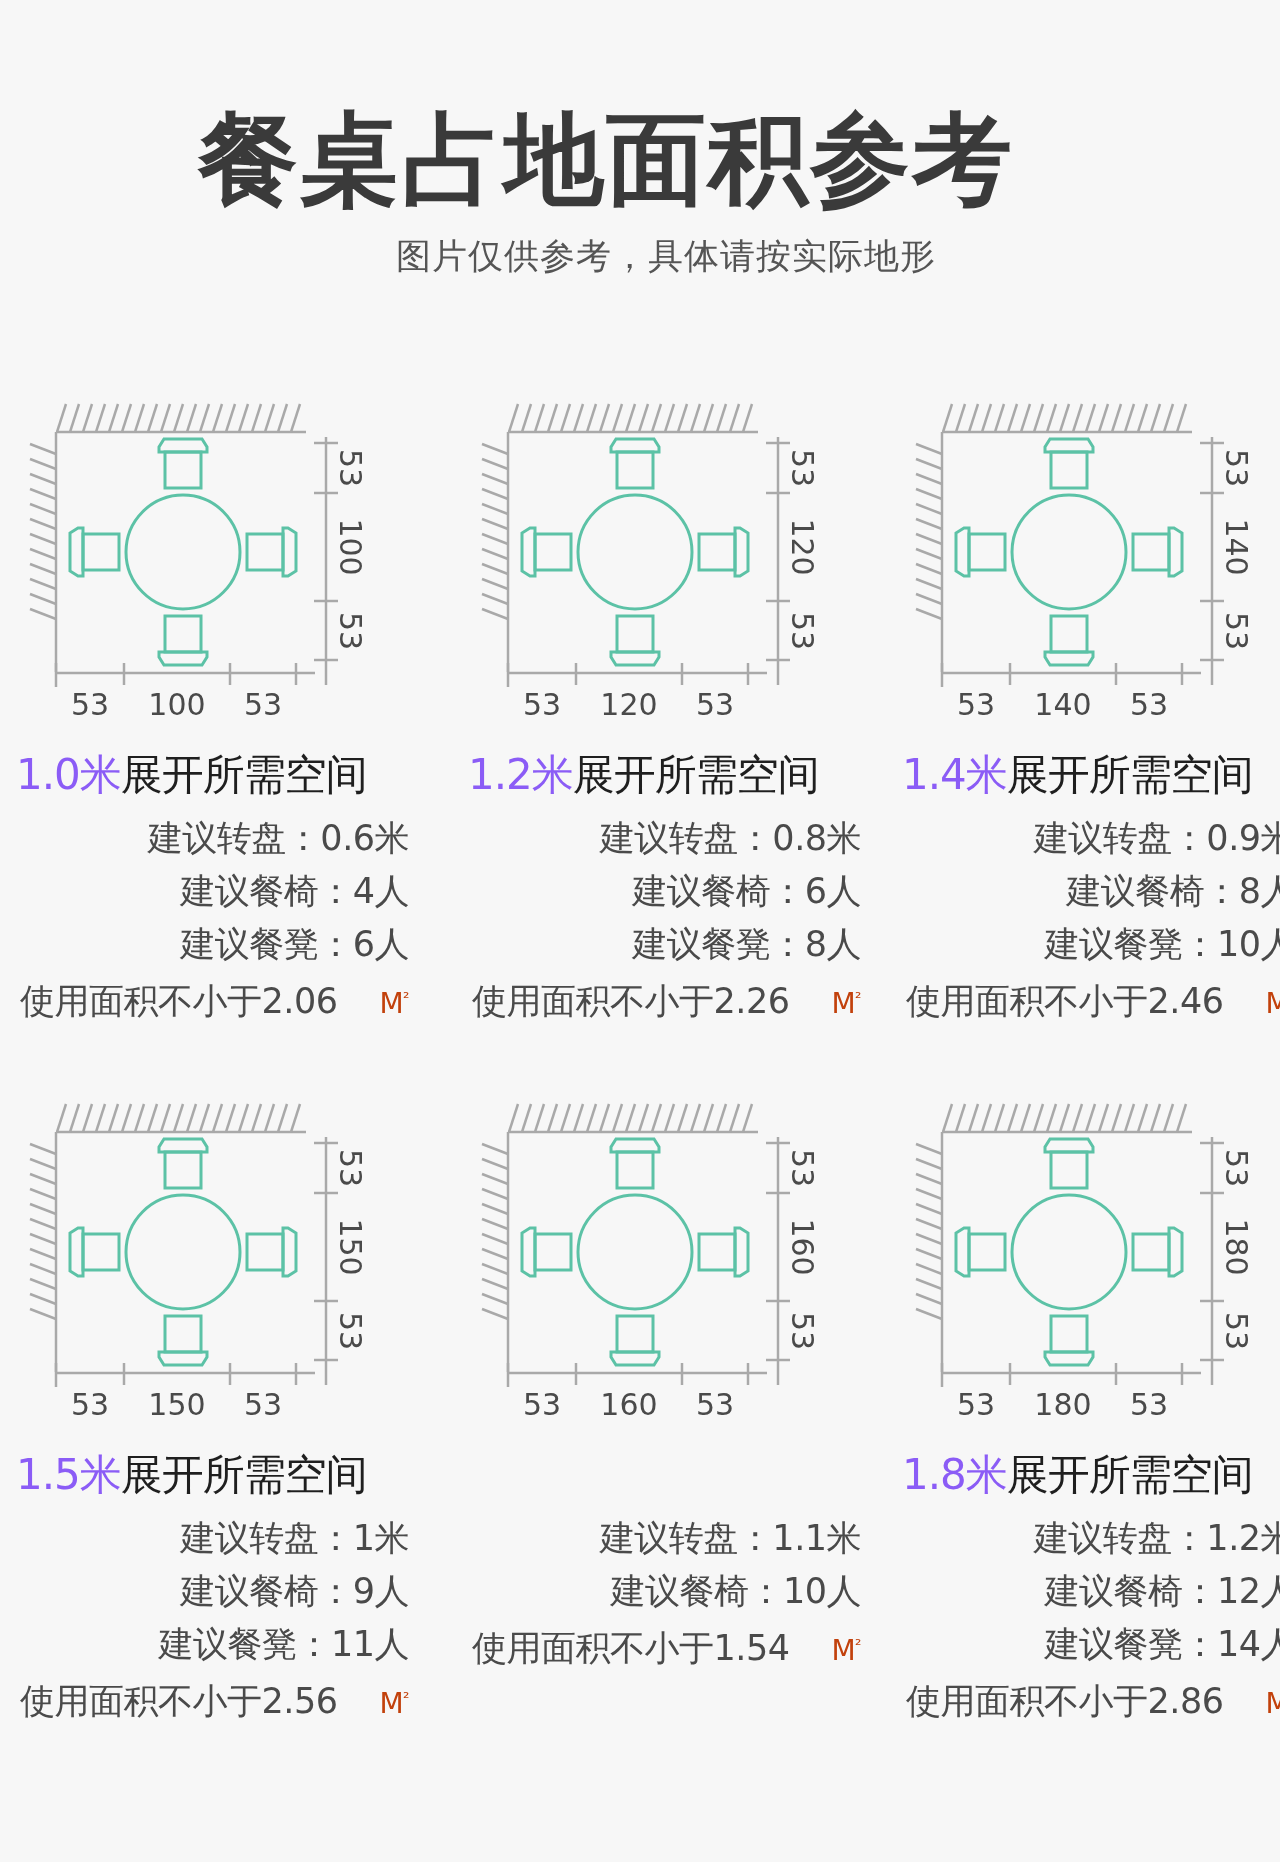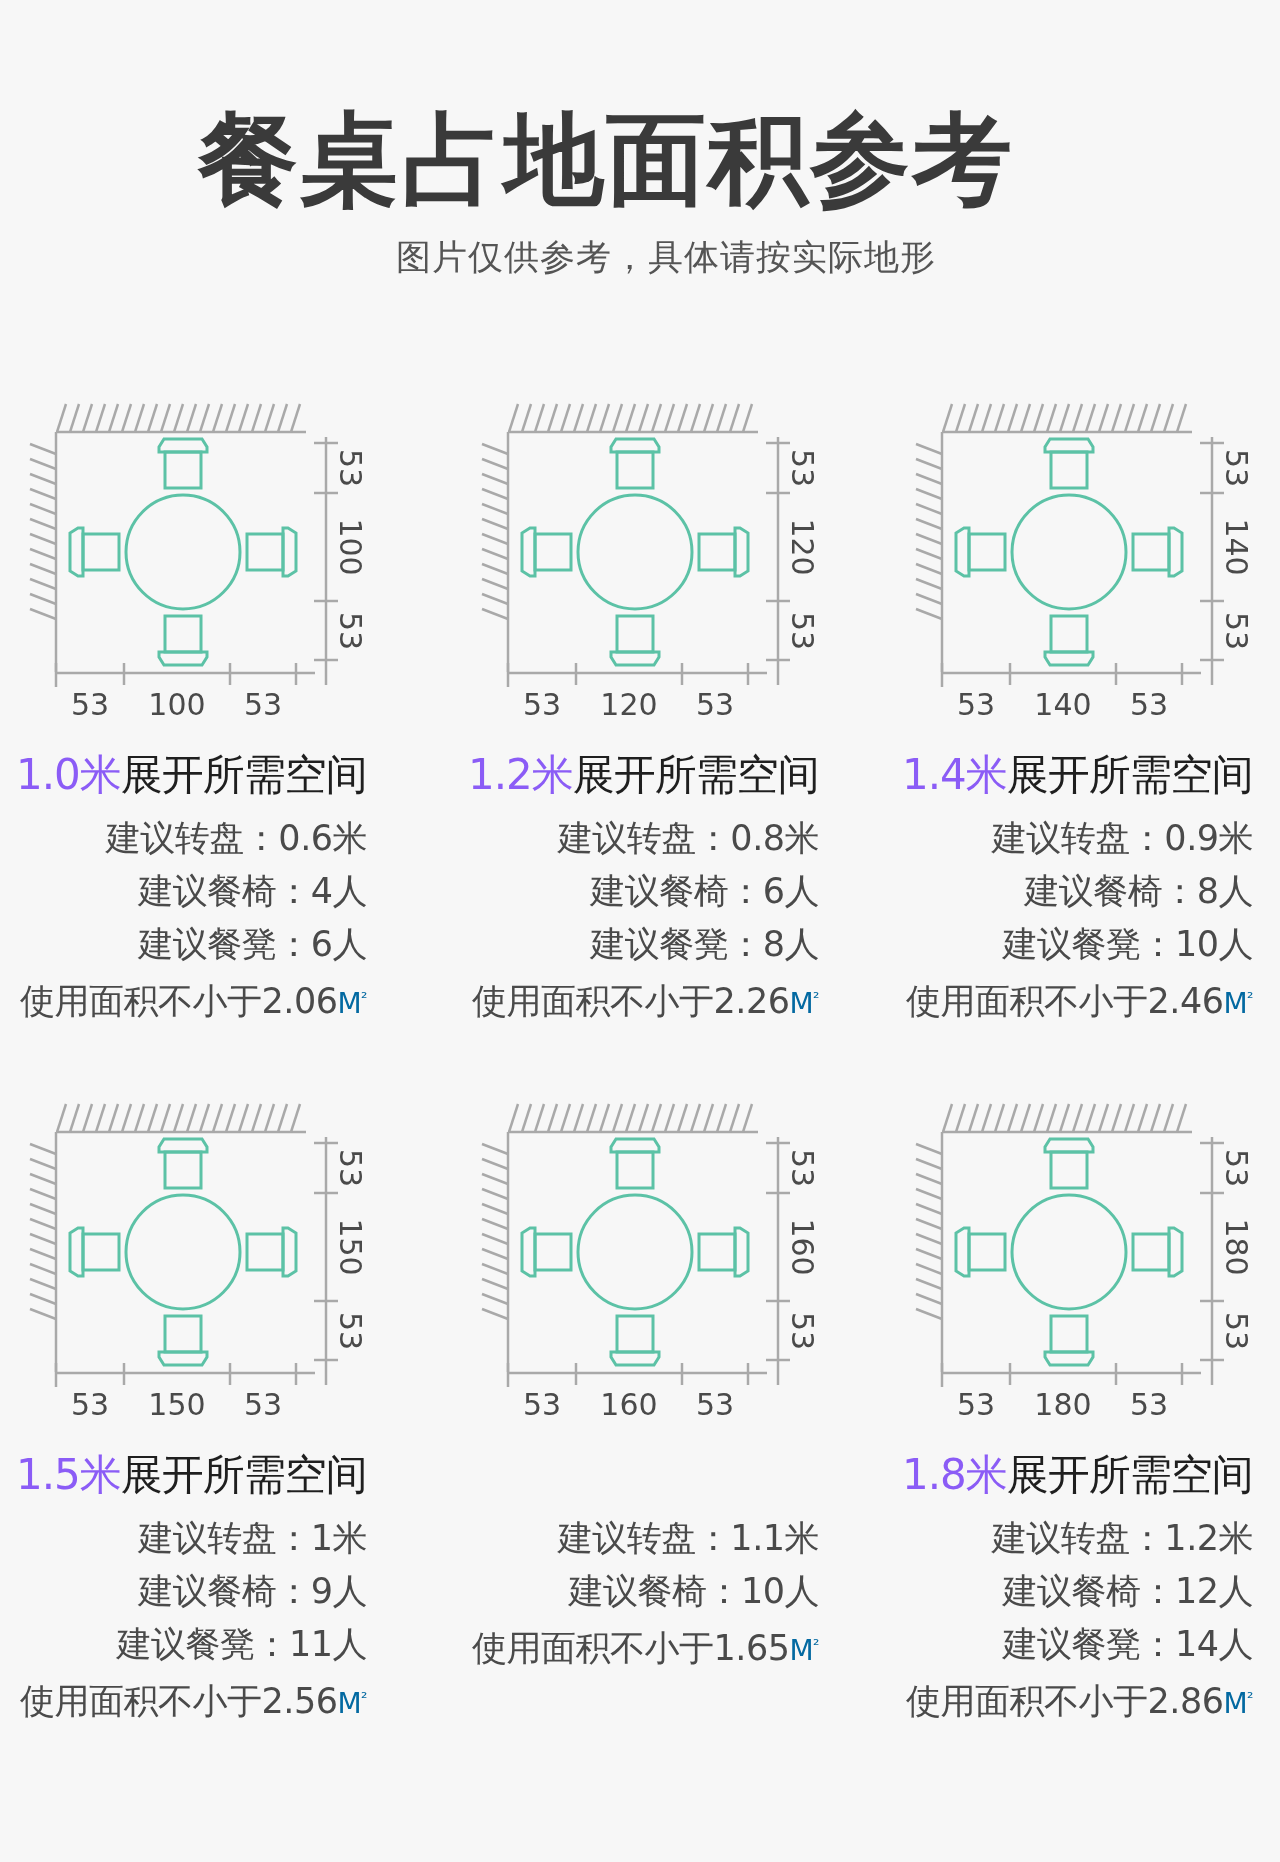--- a/index.html
+++ b/index.html
@@ -8,36 +8,36 @@
     font-family: "DejaVu Sans", "Liberation Sans", sans-serif;
   }
   .title {
     position: absolute; left: 0; width: 1192px; top: 100px; text-align: center;
     font-size: 100px; font-weight: bold; color: #3a3a3a; letter-spacing: 2px; line-height: 120px;
     padding-left: 20px; box-sizing: border-box;
   }
   .subtitle {
     position: absolute; left: 0; width: 1280px; top: 232px; text-align: center;
     font-size: 35px; color: #555; line-height: 50px; letter-spacing: 1px;
-    padding-left: 52px; box-sizing: border-box;
+    padding-left: 52px; box-sizing: border-box; font-family: Liberation Serif, serif;
   }
   .cell { position: absolute; width: 420px; height: 660px; }
   .diagram { position: absolute; left: 0; top: 0; width: 360px; height: 330px; }
   .diagram svg { display: block; }
   .dim-label { font-family: "DejaVu Sans", sans-serif; font-size: 30px; fill: #4a4a4a; }
   .heading {
     position: absolute; left: 0; top: 348px; font-size: 42px; line-height: 54px; white-space: nowrap;
     color: #1f1f1f; letter-spacing: -1px;
   }
   .heading .size { color: #8b5cf6; }
   .specs { position: absolute; left: 4px; top: 412px; text-align: right; }
   .spec-line {
     font-size: 35px; line-height: 53px; color: #4a4a4a; white-space: nowrap; letter-spacing: -0.5px;
   }
-  .spec-line .unit { font-size: 28px; color: #0369a1; }
+  .spec-line .unit { font-size: 28px; color: #c2410c; margin-left: 42px; }
   .spec-line sup { font-size: 16px; }
 </style>
 </head>
 <body>
 
 <div class="title">餐桌占地面积参考</div>
 <div class="subtitle">图片仅供参考，具体请按实际地形</div>
 
 <div id="cards">
     <div class="cell" style="left: 16px; top: 400px;">
@@ -481,21 +481,21 @@
           <text class="dim-label lbl-h3" x="247" y="315" text-anchor="middle">53</text>
           <text class="dim-label lbl-v1" transform="translate(324,68) rotate(90)" text-anchor="middle">53</text>
           <text class="dim-label lbl-v2" transform="translate(324,147) rotate(90)" text-anchor="middle">160</text>
           <text class="dim-label lbl-v3" transform="translate(324,231) rotate(90)" text-anchor="middle">53</text>
         </g>
       </svg>
     </div>
     <div class="specs">
       <div class="spec-line"><span>建议转盘：</span><span class="v-turntable">1.1米</span></div>
       <div class="spec-line"><span>建议餐椅：</span><span class="v-chairs">10人</span></div>
-      <div class="spec-line"><span>使用面积不小于</span><span class="v-area">1.65</span><span class="unit"><span>M</span><sup>²</sup></span></div>
+      <div class="spec-line"><span>使用面积不小于</span><span class="v-area">1.54</span><span class="unit"><span>M</span><sup>²</sup></span></div>
     </div>
   </div>
     <div class="cell" style="left: 902px; top: 1100px;">
     <div class="diagram">
       <svg width="360" height="330" viewBox="0 0 360 330">
         <g stroke="#a9a9a9" stroke-width="2.5" fill="none">
           <line x1="40" y1="32" x2="290" y2="32"></line>
           <line x1="40" y1="32" x2="40" y2="272"></line>
           <g class="hatch-top">
               <line x1="41" y1="32" x2="50" y2="4"></line>

